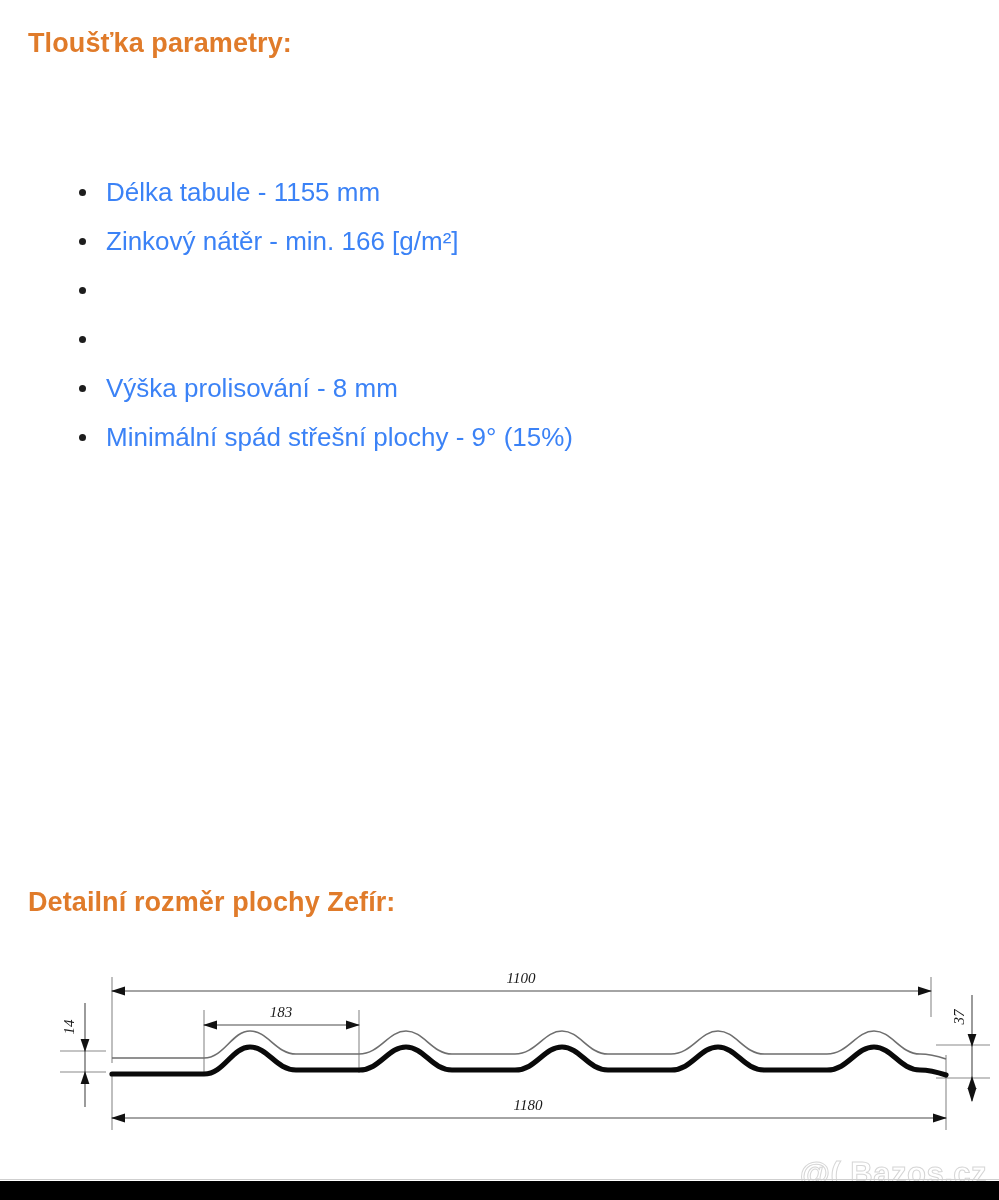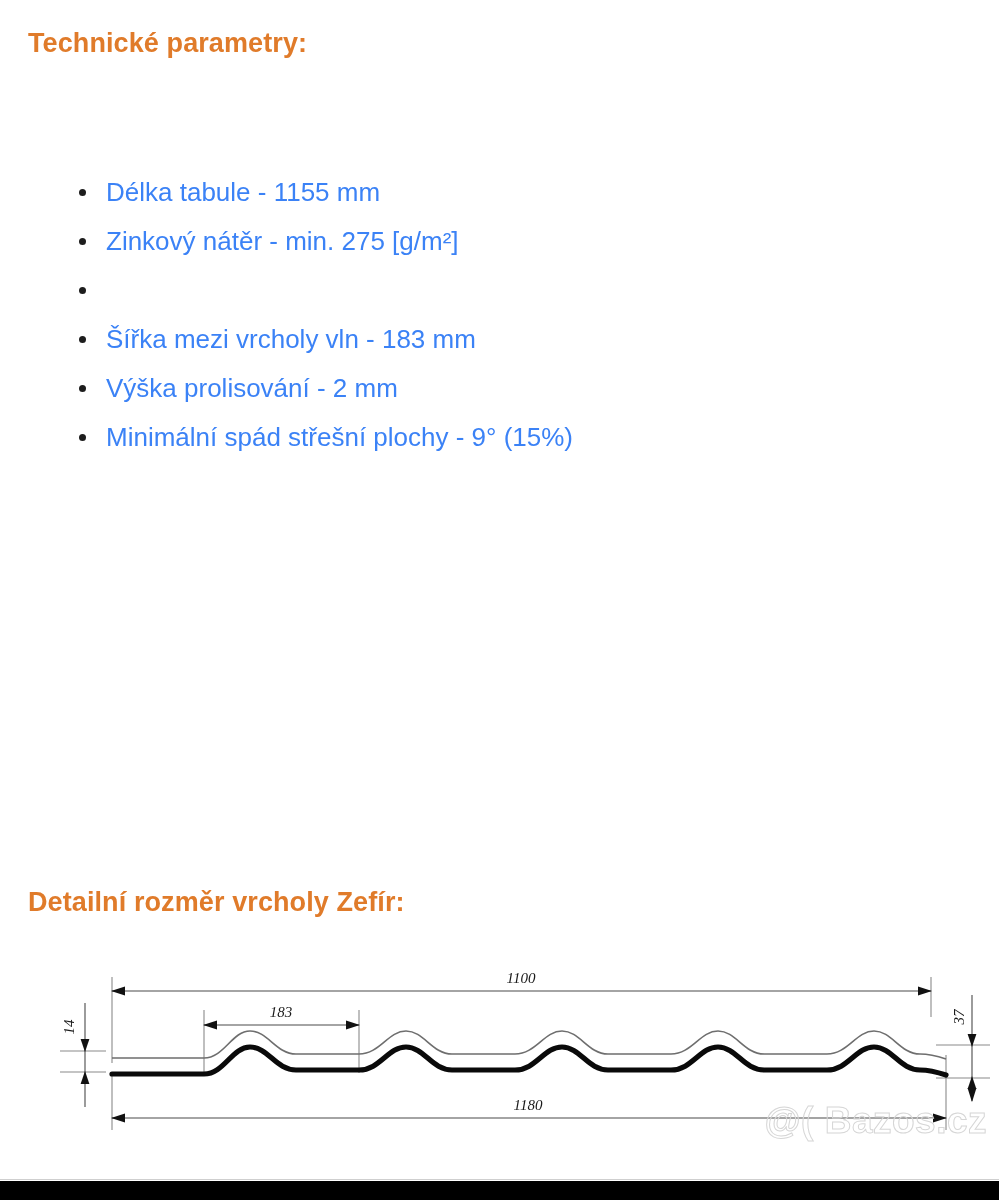--- a/index.html
+++ b/index.html
@@ -85,22 +85,22 @@
     font-size: 15px;
     fill: #1a1a1a;
   }
   .profile-outer { fill: none; stroke: #6e6e6e; stroke-width: 1.6; }
   .profile-inner { fill: none; stroke: #0a0a0a; stroke-width: 5.2; stroke-linecap: round; }
 
   
   .watermark {
     position: absolute;
     right: 12px;
-    top: 1100px;
-    font-size: 37px;
+    top: 1156px;
+    font-size: 31px;
     font-weight: 700;
     color: transparent;
     -webkit-text-stroke: 1px #d6d6d6;
     letter-spacing: 0.5px;
     white-space: nowrap;
     user-select: none;
   }
 
   
   .bottom-bar {
@@ -118,49 +118,48 @@
     width: 999px;
     height: 1px;
     background: #cfcfcf;
   }
 </style>
 </head>
 <body>
 
 <div class="page">
 
-  <div class="heading" id="heading-params">Technické parametry:</div>
+  <div class="heading" id="heading-params">Tloušťka parametry:</div>
 
   <ul class="spec-list">
     <li class="spec-item">
       <span class="bullet"></span>
       <span>Délka tabule - 1155 mm</span>
     </li>
     <li class="spec-item">
       <span class="bullet"></span>
-      <span>Zinkový nátěr - min. 275 [g/m²]</span>
-    </li>
-    <li class="spec-item">
-      <span class="bullet"></span>
-    </li>
-    <li class="spec-item">
-      <span class="bullet"></span>
-      <span>Šířka mezi vrcholy vln - 183 mm</span>
-    </li>
-    <li class="spec-item">
-      <span class="bullet"></span>
-      <span>Výška prolisování - 2 mm</span>
+      <span>Zinkový nátěr - min. 166 [g/m²]</span>
+    </li>
+    <li class="spec-item">
+      <span class="bullet"></span>
+    </li>
+    <li class="spec-item">
+      <span class="bullet"></span>
+    </li>
+    <li class="spec-item">
+      <span class="bullet"></span>
+      <span>Výška prolisování - 8 mm</span>
     </li>
     <li class="spec-item">
       <span class="bullet"></span>
       <span>Minimální spád střešní plochy - 9° (15%)</span>
     </li>
   </ul>
 
-  <div class="heading" id="heading-detail">Detailní rozměr vrcholy Zefír:</div>
+  <div class="heading" id="heading-detail">Detailní rozměr plochy Zefír:</div>
 
   <div class="drawing-wrap">
     <svg width="999" height="200" viewBox="0 0 999 200" xmlns="http://www.w3.org/2000/svg">
       <defs>
         <marker id="arrL" markerWidth="13" markerHeight="9" refX="1" refY="4.5" orient="auto">
           <path d="M0,4.5 L13,0.4 L13,8.6 Z" class="dim-arrow"></path>
         </marker>
         <marker id="arrR" markerWidth="13" markerHeight="9" refX="12" refY="4.5" orient="auto">
           <path d="M13,4.5 L0,0.4 L0,8.6 Z" class="dim-arrow"></path>
         </marker>

